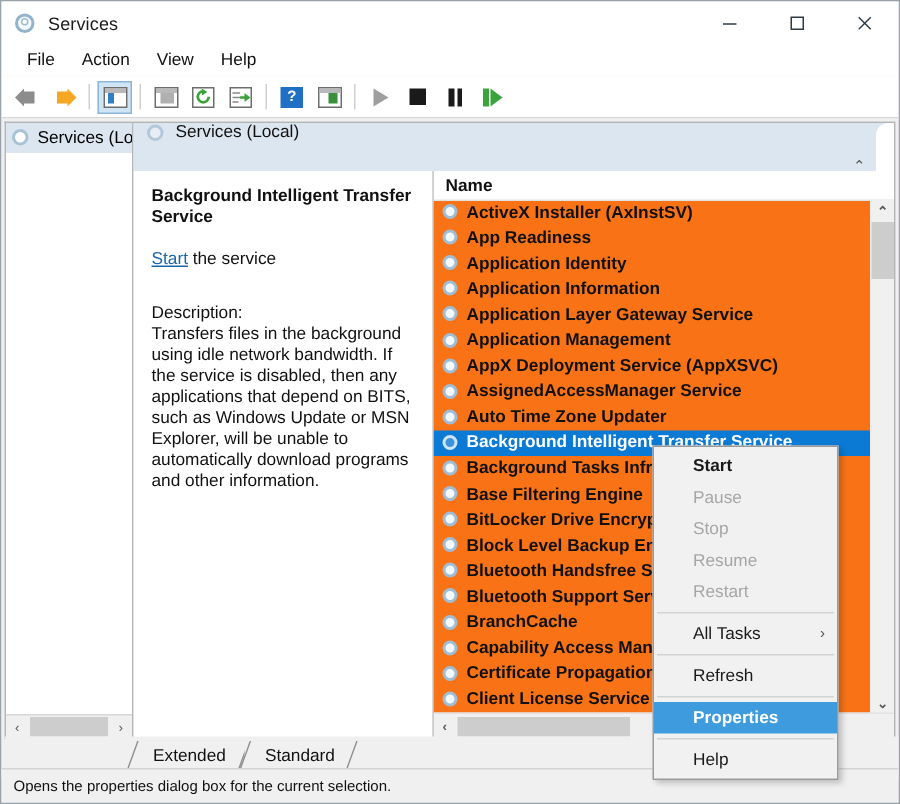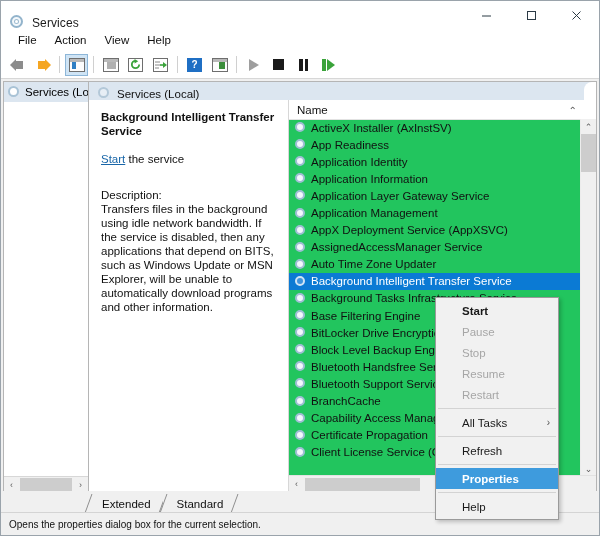--- a/index.html
+++ b/index.html
@@ -26,21 +26,21 @@
     border: 1px solid #9aa3ab;
     background: #f0f0f0;
   }
 
   
   .titlebar {
     position: relative;
     height: 29px;
     background: #ffffff;
     display: flex;
-    align-items: flex-end;
+    align-items: center;
     border-bottom: none;
   }
   .title-icon {
     width: 16px; height: 16px;
     margin-left: 8px; margin-right: 7px;
     position: relative;
     flex: none;
   }
   .gear {
     position: absolute;
@@ -305,24 +305,24 @@
     border: 1px solid #b5b5b5;
     box-sizing: border-box;
     background: #ffffff;
     height: 412px;
     display: flex;
     flex-direction: column;
     position: relative;
     overflow: hidden;
   }
   .pane-tabhead {
-    height: 18px;
+    height: 32px;
     background: #dce6f0;
     display: flex;
-    align-items: flex-end;
+    align-items: flex-start;
     padding-left: 8px;
     position: relative;
   }
   .pane-tabhead::after {
     content: "";
     position: absolute;
     right: 0; top: 0; bottom: 0;
     width: 12px;
     background: #ffffff;
     border-radius: 8px 0 0 0;
@@ -379,23 +379,24 @@
   .detail-desc {
     font-size: 11.5px;
     line-height: 14px;
     color: #111;
   }
 
   
   .list-col {
     flex: 1;
     position: relative;
-    background: #22c55e;
+    background: #f97316;
     overflow: hidden;
     min-width: 0;
+    font-weight: bold;
   }
   .list-header {
     height: 19px;
     border-bottom: 1px solid #e2e2e2;
     display: flex;
     align-items: center;
     padding-left: 8px;
     font-size: 11.5px;
     background: #fff;
     color: #111;

